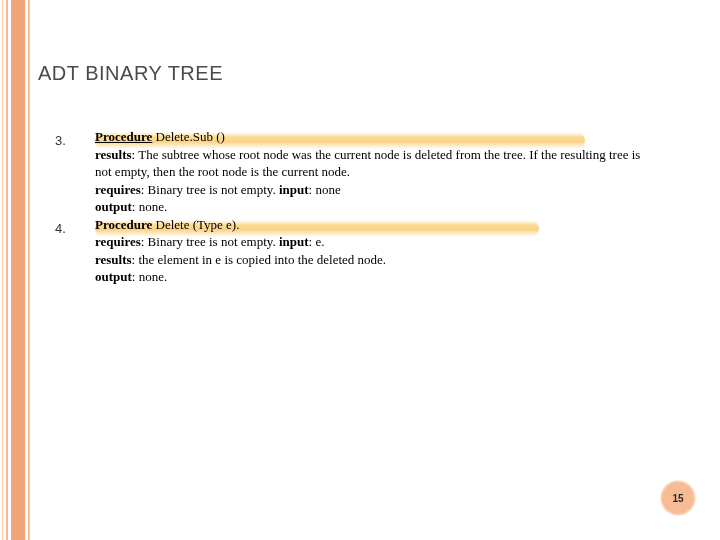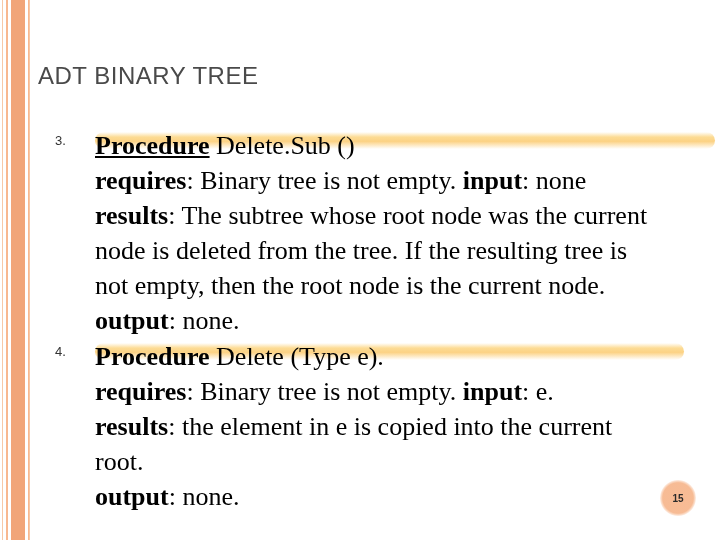--- a/index.html
+++ b/index.html
@@ -31,21 +31,21 @@
       #fff 5px, #fff 8px,
       #f1a579 8px, #f1a579 22px,
       #fff 22px, #fff 25px,
       #f8b890 25px, #f8b890 28px);
   }
   
   .title {
     position: absolute;
     left: 38px;
     top: 62px;
-    font-size: 24px;
+    font-size: 20px;
     letter-spacing: 0.5px;
     font-weight: 400;
     color: #4a4a4a;
     font-family: Arial, Helvetica, sans-serif;
   }
   
   .content {
     position: absolute;
     left: 55px;
     right: 60px;
@@ -57,21 +57,21 @@
   }
   .num {
     width: 40px;
     flex: 0 0 40px;
     font-size: 13px;
     color: #333;
     padding-top: 5px;
   }
   .body {
     flex: 1;
-    font-size: 26px;
+    font-size: 13px;
     line-height: 1.35;
     color: #000;
     font-family: "Times New Roman", Times, serif;
   }
   .proc-head {
     position: relative;
     display: inline-block;
   }
   
   .hl {
@@ -126,45 +126,45 @@
     <div class="item">
       <div class="num">3.</div>
       <div class="body">
         <div class="proc-head">
           <div class="hl"></div>
           <span>
             <span class="b u">Procedure</span><span> Delete.Sub ()</span>
           </span>
         </div>
         <div>
-          <span class="b">requires</span><span>: Binary tree is not empty. </span><span class="b">input</span><span>: none</span>
+          <span class="b">results</span><span>: The subtree whose root node was the current node is deleted from the tree. If the resulting tree is not empty, then the root node is the current node.</span>
         </div>
         <div>
-          <span class="b">results</span><span>: The subtree whose root node was the current node is deleted from the tree. If the resulting tree is not empty, then the root node is the current node.</span>
+          <span class="b">requires</span><span>: Binary tree is not empty. </span><span class="b">input</span><span>: none</span>
         </div>
         <div>
           <span class="b">output</span><span>: none.</span>
         </div>
       </div>
     </div>
 
     <div class="item">
       <div class="num">4.</div>
       <div class="body">
         <div class="proc-head">
           <div class="hl hl2"></div>
           <span>
             <span class="b">Procedure</span><span> Delete (Type e).</span>
           </span>
         </div>
         <div>
           <span class="b">requires</span><span>: Binary tree is not empty. </span><span class="b">input</span><span>:  e.</span>
         </div>
         <div>
-          <span class="b">results</span><span>: the element in e is copied into the current root.</span>
+          <span class="b">results</span><span>: the element in e is copied into the deleted node.</span>
         </div>
         <div>
           <span class="b">output</span><span>: none.</span>
         </div>
       </div>
     </div>
 
   </div>
 
   <div class="pagenum-wrap">

